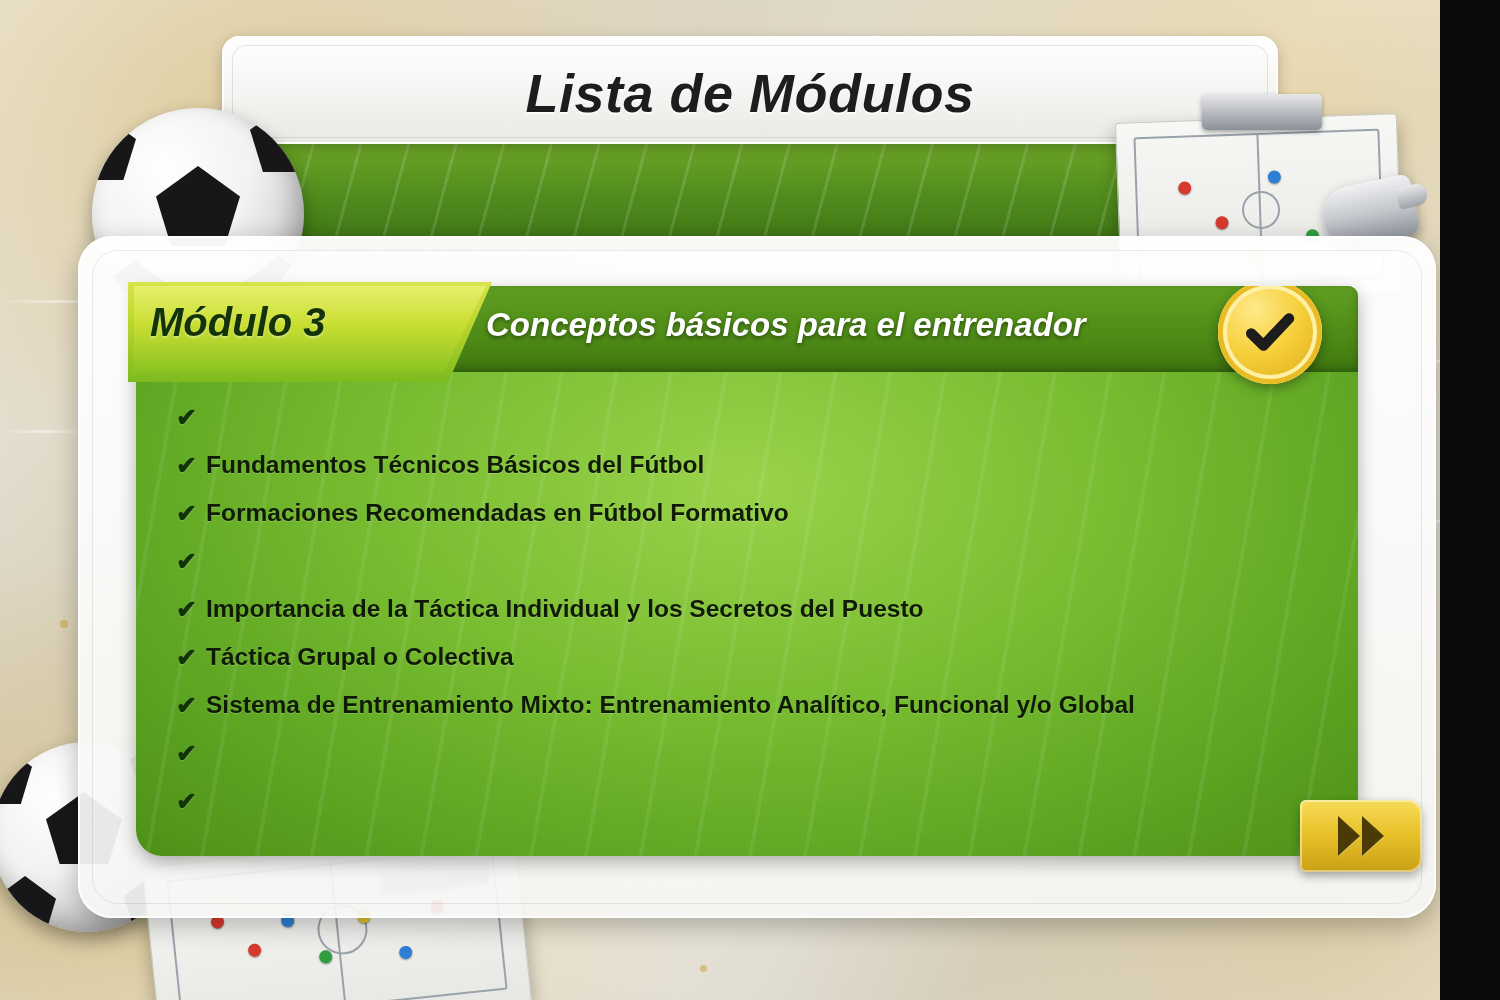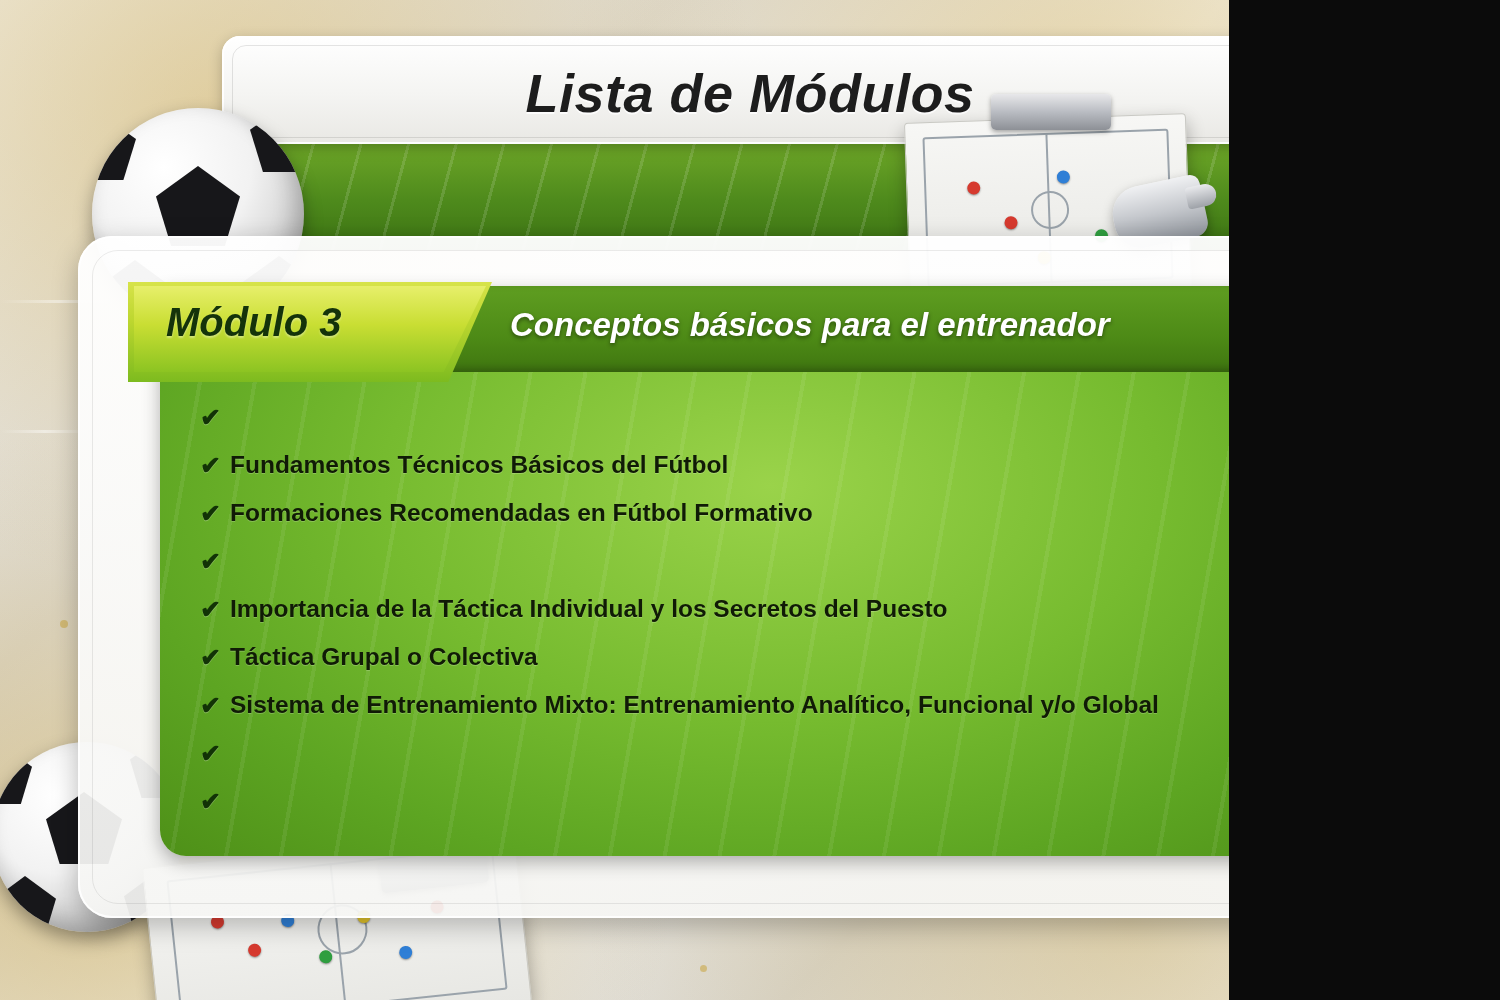--- a/index.html
+++ b/index.html
@@ -2,21 +2,21 @@
 <html lang="es"><head>
 <meta charset="utf-8">
 <style>
   html, body {
     margin: 0;
     padding: 0;
     background: #0b0b0b;
   }
   #stage {
     position: relative;
-    width: 1229px;
+    width: 1440px;
     height: 1000px;
     overflow: hidden;
     font-family: "Liberation Sans", sans-serif;
     background:
       radial-gradient(ellipse at 18% 12%, rgba(214,176,78,0.45) 0%, rgba(214,176,78,0) 38%),
       radial-gradient(ellipse at 88% 10%, rgba(214,176,78,0.40) 0%, rgba(214,176,78,0) 34%),
       radial-gradient(ellipse at 8% 88%, rgba(198,160,60,0.45) 0%, rgba(198,160,60,0) 36%),
       radial-gradient(ellipse at 92% 92%, rgba(198,160,60,0.32) 0%, rgba(198,160,60,0) 34%),
       linear-gradient(135deg, #efeeea 0%, #dedbd4 30%, #f3f2ee 55%, #d9d6ce 80%, #eceae4 100%);
   }
@@ -97,21 +97,21 @@
     position: absolute;
     left: 14px; top: 14px; right: 14px; bottom: 14px;
     border: 1px solid rgba(0,0,0,0.08);
     border-radius: 26px;
     pointer-events: none;
   }
 
   
   #module-panel {
     position: absolute;
-    left: 160px;
+    left: 136px;
     top: 286px;
     width: 1222px;
     height: 570px;
     border-radius: 10px 10px 26px 26px;
     background:
       repeating-linear-gradient(100deg, rgba(255,255,255,0.07) 0 4px, rgba(255,255,255,0) 4px 54px),
       radial-gradient(ellipse at 50% 35%, #9ad34a 0%, #76bb2f 45%, #5da522 75%, #4e9018 100%);
     box-shadow: 0 6px 18px rgba(0,0,0,0.30);
     overflow: hidden;
   }
@@ -148,21 +148,21 @@
   }
   #module-tab-inner {
     position: absolute;
     left: 6px; top: 4px;
     width: 352px; height: 86px;
     background: linear-gradient(180deg, #e7ef6b 0%, #c9de33 45%, #8cc422 100%);
     clip-path: polygon(0 0, 100% 0, 88% 100%, 0 100%);
   }
   #module-tab-label {
     position: absolute;
-    left: 166px;
+    left: 150px;
     top: 300px;
     font-size: 40px;
     font-weight: bold;
     font-style: italic;
     color: #14330a;
     text-shadow: 0 2px 2px rgba(255,255,255,0.35);
   }
 
   
   #complete-badge {

